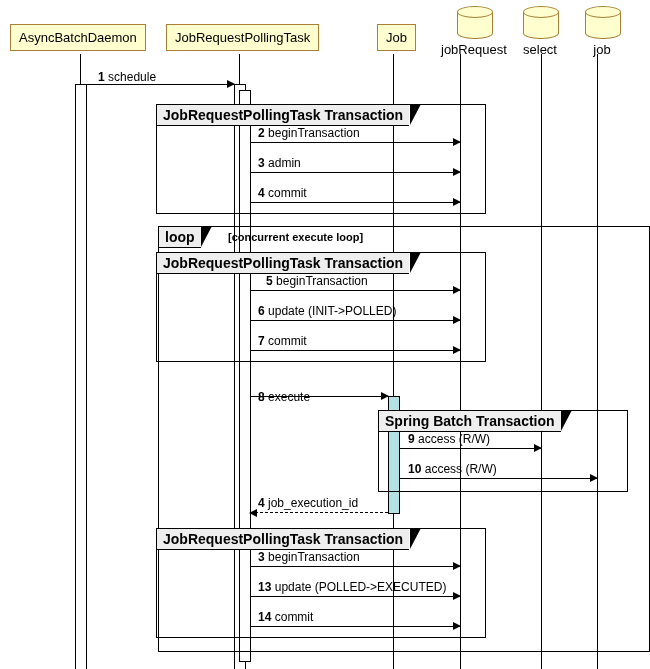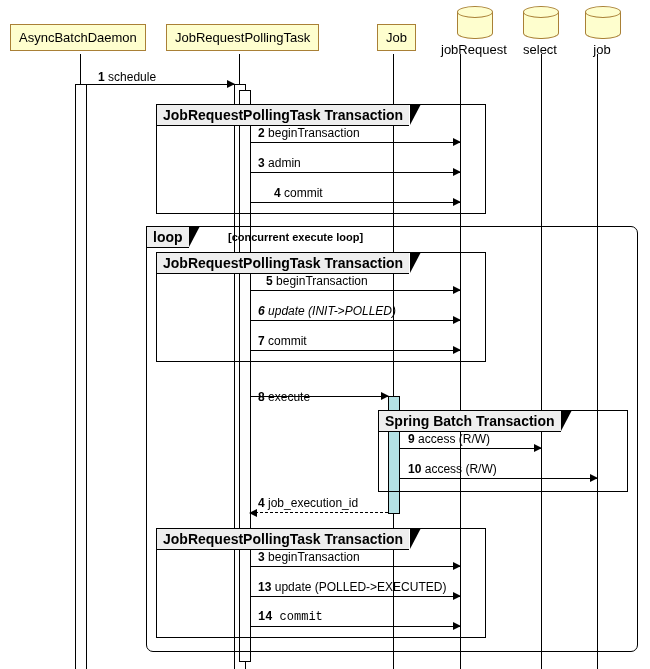--- a/index.html
+++ b/index.html
@@ -208,42 +208,42 @@
     </div>
 </div>
 <div class="msg-label" style="left:258px; top:126px;"><b>2</b> <span>beginTransaction</span></div>
 <div class="msg" style="left:250px; top:142px; width:210px;">
     <div class="arrow-right"></div>
   </div>
 <div class="msg-label" style="left:258px; top:156px;"><b>3</b> <span>admin</span></div>
 <div class="msg" style="left:250px; top:172px; width:210px;">
     <div class="arrow-right"></div>
   </div>
-<div class="msg-label" style="left:258px; top:186px;margin-left:16px;"><b>4</b> <span>commit</span></div>
+<div class="msg-label" style="left:258px; top:186px;"><b>4</b> <span>commit</span></div>
 <div class="msg" style="left:250px; top:202px; width:210px;">
     <div class="arrow-right"></div>
   </div>
 
-<div class="frame" style="left:146px; top:226px; width:490px; height:424px;border-radius:7px;">
+<div class="frame" style="left:158px; top:226px; width:490px; height:424px;">
   <div class="frame-label-wrap">
       <div class="frame-label frame-label-border">loop</div>
     </div>
 </div>
 <div class="frame-cond" style="left:228px; top:231px;">[concurrent execute loop]</div>
 
 <div class="frame" style="left:156px; top:252px; width:328px; height:108px;">
   <div class="frame-label-wrap">
       <div class="frame-label frame-label-border">JobRequestPollingTask Transaction</div>
     </div>
 </div>
 <div class="msg-label" style="left:266px; top:274px;"><b>5</b> <span>beginTransaction</span></div>
 <div class="msg" style="left:250px; top:290px; width:210px;">
     <div class="arrow-right"></div>
   </div>
-<div class="msg-label" style="left:258px; top:304px;font-style:italic;"><b>6</b> <span>update (INIT-&gt;POLLED)</span></div>
+<div class="msg-label" style="left:258px; top:304px;"><b>6</b> <span>update (INIT-&gt;POLLED)</span></div>
 <div class="msg" style="left:250px; top:320px; width:210px;">
     <div class="arrow-right"></div>
   </div>
 <div class="msg-label" style="left:258px; top:334px;"><b>7</b> <span>commit</span></div>
 <div class="msg" style="left:250px; top:350px; width:210px;">
     <div class="arrow-right"></div>
   </div>
 
 <div class="msg-label" style="left:258px; top:390px;"><b>8</b> <span>execute</span></div>
 <div class="msg" style="left:250px; top:396px; width:138px;">
@@ -275,16 +275,16 @@
     </div>
 </div>
 <div class="msg-label" style="left:258px; top:550px;"><b>3</b> <span>beginTransaction</span></div>
 <div class="msg" style="left:250px; top:566px; width:210px;">
     <div class="arrow-right"></div>
   </div>
 <div class="msg-label" style="left:258px; top:580px;"><b>13</b> <span>update (POLLED-&gt;EXECUTED)</span></div>
 <div class="msg" style="left:250px; top:596px; width:210px;">
     <div class="arrow-right"></div>
   </div>
-<div class="msg-label" style="left:258px; top:610px;font-family:Liberation Mono, monospace;"><b>14</b> <span>commit</span></div>
+<div class="msg-label" style="left:258px; top:610px;"><b>14</b> <span>commit</span></div>
 <div class="msg" style="left:250px; top:626px; width:210px;">
     <div class="arrow-right"></div>
   </div>
 
 </body></html>

